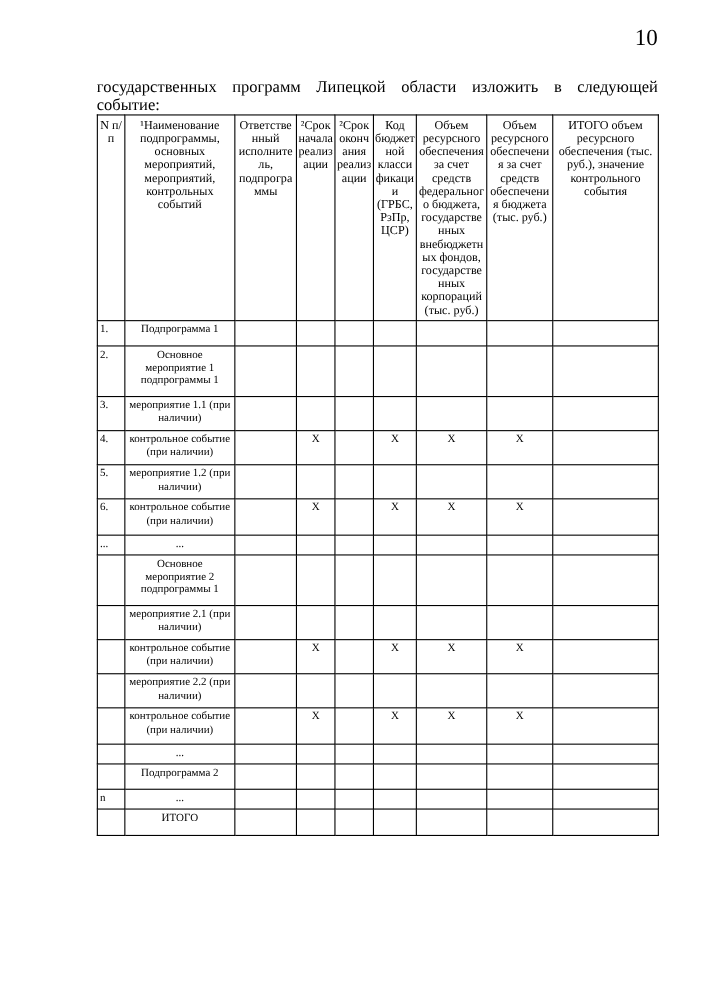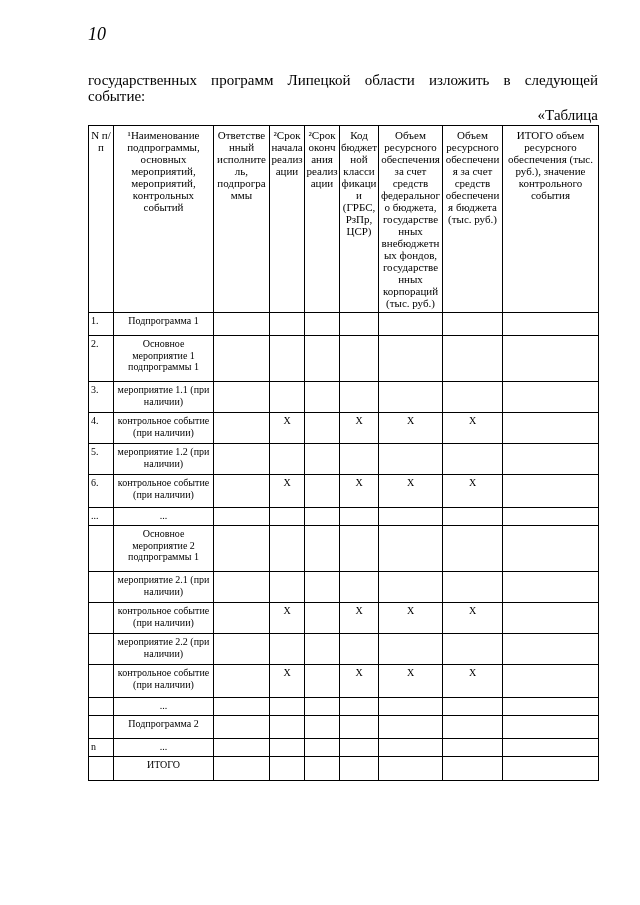--- a/index.html
+++ b/index.html
@@ -15,25 +15,24 @@
     height: 905px;
     background: #ffffff;
     box-sizing: border-box;
     padding: 26px 42px 0 88px;
     overflow: hidden;
   }
   .content {
     width: 510px;
   }
   .page-number {
-    text-align: left;
-    font-size: 18px;
+    text-align: right;
+    font-size: 21px;
     line-height: 16px;
     margin-bottom: 30px;
-    font-style: italic;
   }
   .para {
     font-size: 15px;
     line-height: 16px;
   }
   .para-line1 {
     text-align: justify;
     text-align-last: justify;
   }
   .para-line2 {
@@ -92,21 +91,20 @@
 <div class="page">
   <div class="content">
 
     <div class="page-number">10</div>
 
     <div class="para">
       <div class="para-line1">государственных программ Липецкой области изложить в следующей</div>
       <div class="para-line2">событие:</div>
     </div>
 
-    <div class="table-caption">«Таблица</div>
 
     <table class="program-table">
       <colgroup>
         <col style="width:25px">
         <col style="width:100px">
         <col style="width:56px">
         <col style="width:35px">
         <col style="width:35px">
         <col style="width:39px">
         <col style="width:64px">

